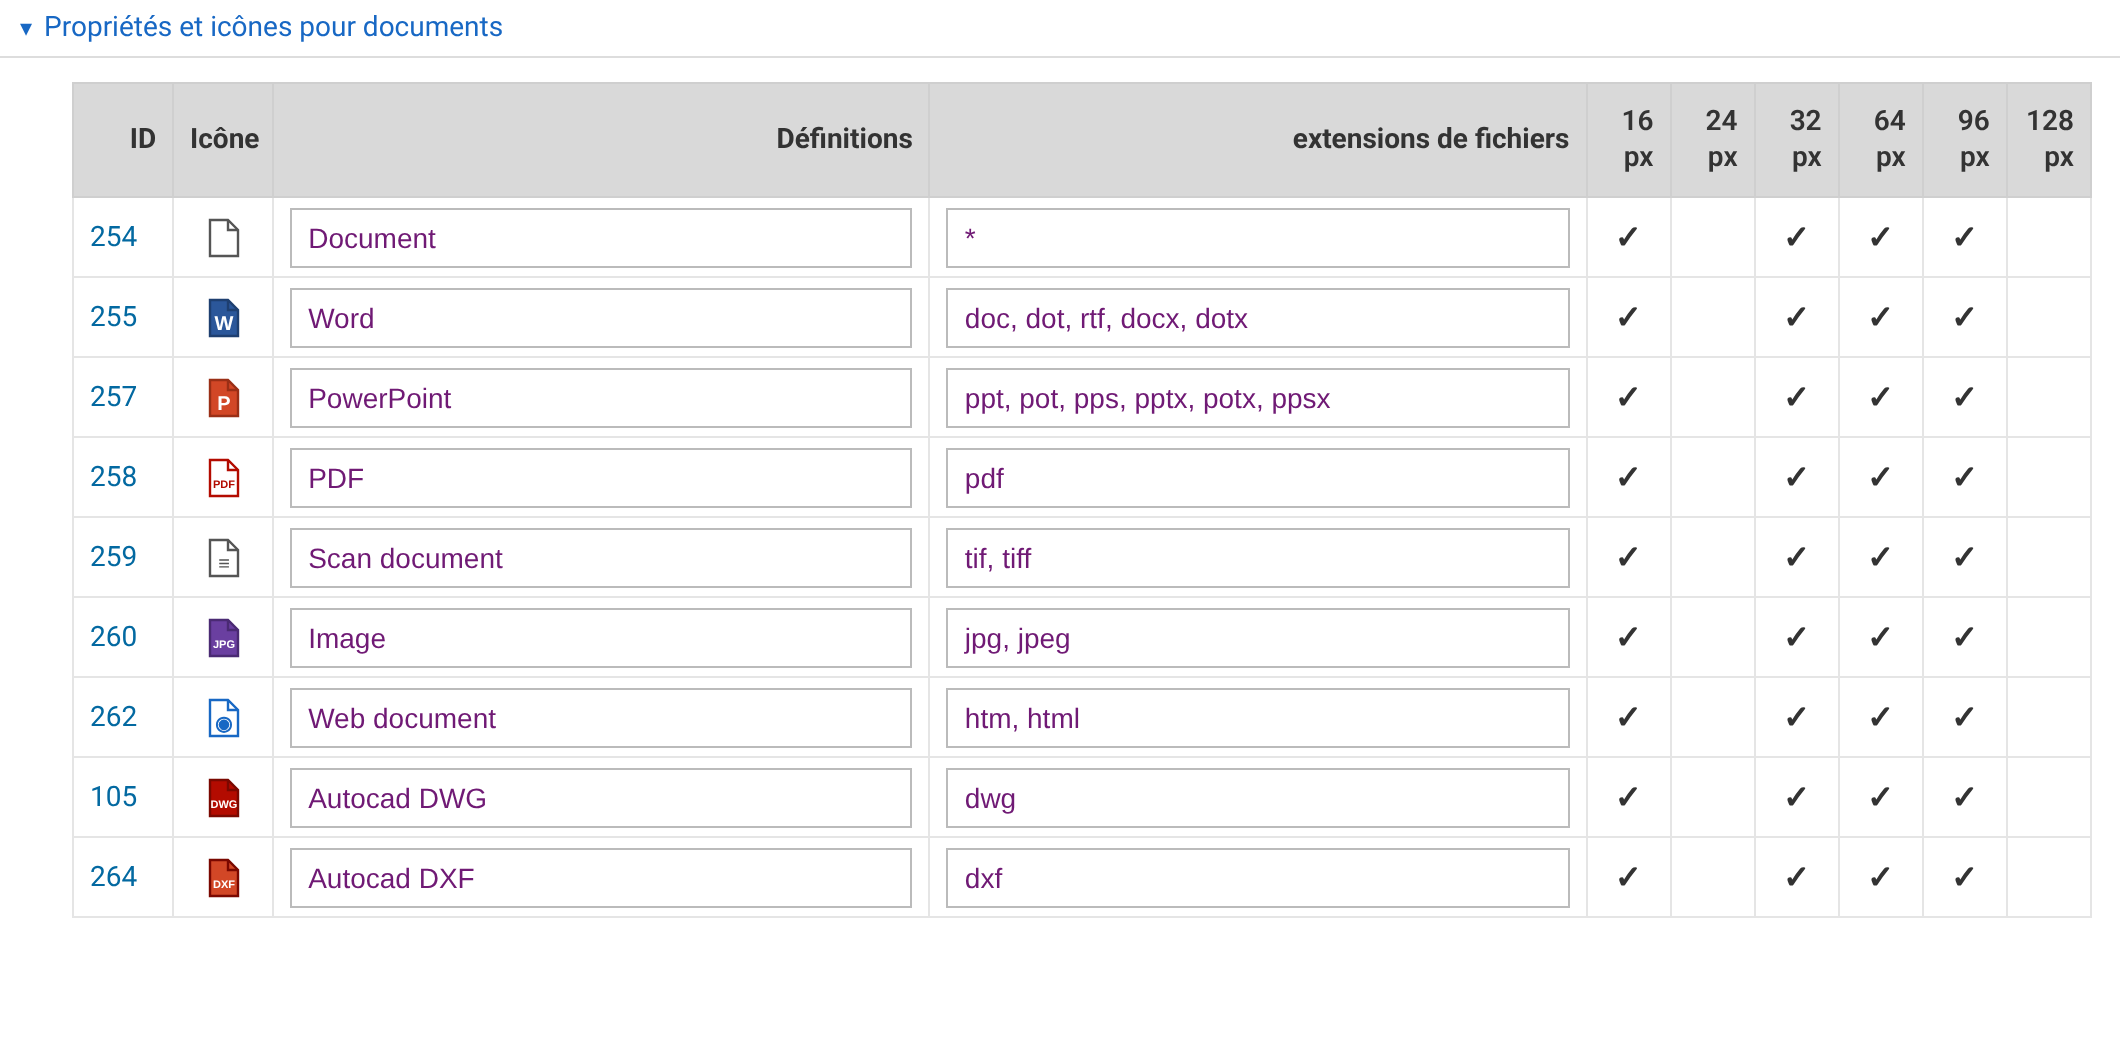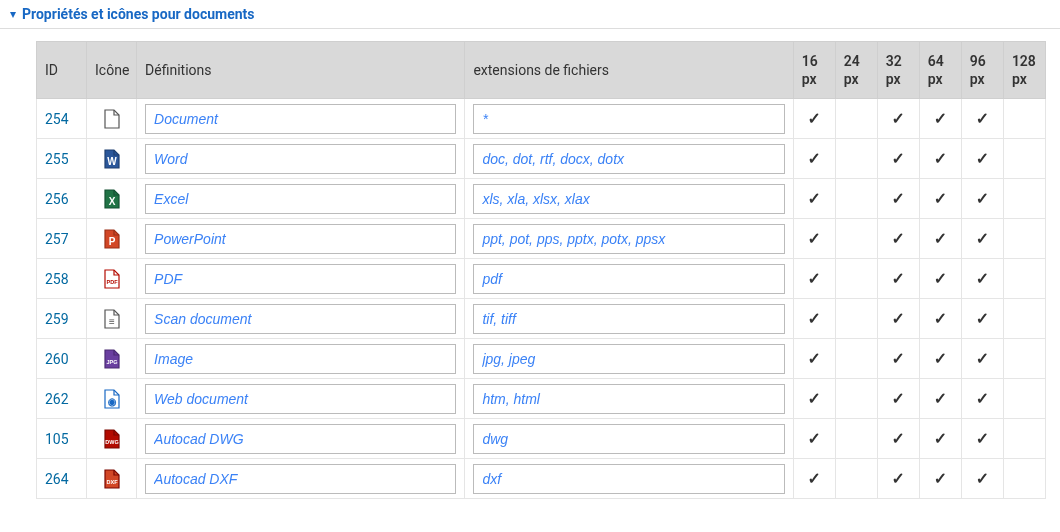--- a/index.html
+++ b/index.html
@@ -16,37 +16,37 @@
       padding: 6px 10px;
       border-bottom: 1px solid #ddd;
     }
     .panel-header .chev {
       color: #1868c4;
       margin-right: 6px;
       font-size: 12px;
     }
     .panel-header .title {
       color: #1868c4;
-      font-weight: 700;
+      font-weight: 400;
     }
     .table-wrap {
       padding: 12px 0 0 36px;
     }
     table {
       border-collapse: collapse;
       width: 1010px;
       table-layout: fixed;
     }
     thead th {
       background: #d9d9d9;
       border: 1px solid #cfcfcf;
       padding: 10px 8px;
-      text-align: left;
+      text-align: right;
       font-size: 14px;
-      font-weight: 400;
+      font-weight: 700;
       color: #333;
       vertical-align: middle;
     }
     thead th.size-col {
       font-weight: 600;
       line-height: 1.3;
     }
     thead th.size-col .sz-num { display: block; }
     thead th.size-col .sz-unit { display: block; }
     tbody td {
@@ -65,24 +65,23 @@
     tbody td.size-cell {
       text-align: center;
       font-size: 16px;
       color: #333;
     }
     .txt-input {
       width: 100%;
       border: 1px solid #bbb;
       padding: 6px 8px;
       font-size: 14px;
-      color: #3b82f6;
+      color: #701a75;
       background: #fff;
       height: 30px;
-      font-style: italic;
     }
     .check {
       font-weight: bold;
     }
     .file-icon {
       display: inline-block;
       width: 18px;
       height: 20px;
       vertical-align: middle;
     }
@@ -173,36 +172,20 @@
           <td><input type="text" class="txt-input" value="Word" style=""></td>
           <td><input type="text" class="txt-input" value="doc, dot, rtf, docx, dotx" style=""></td>
           <td class="size-cell"><span class="check">✓</span></td>
           <td class="size-cell"></td>
           <td class="size-cell"><span class="check">✓</span></td>
           <td class="size-cell"><span class="check">✓</span></td>
           <td class="size-cell"><span class="check">✓</span></td>
           <td class="size-cell"></td>
         </tr>
         <tr>
-          <td class="id-cell">256</td>
-          <td class="icon-cell"><svg class="file-icon" viewBox="0 0 18 20">
-    <path d="M2 1 h9 l5 5 v13 h-14 z" fill="#217346" stroke="#155133" stroke-width="1.2"></path>
-    <path d="M11 1 v5 h5" fill="none" stroke="#155133" stroke-width="1.2"></path>
-    <text x="9" y="16" text-anchor="middle" font-size="10" font-family="Arial" font-weight="bold" fill="#ffffff">X</text>
-  </svg></td>
-          <td><input type="text" class="txt-input" value="Excel" style=""></td>
-          <td><input type="text" class="txt-input" value="xls, xla, xlsx, xlax" style=""></td>
-          <td class="size-cell"><span class="check">✓</span></td>
-          <td class="size-cell"></td>
-          <td class="size-cell"><span class="check">✓</span></td>
-          <td class="size-cell"><span class="check">✓</span></td>
-          <td class="size-cell"><span class="check">✓</span></td>
-          <td class="size-cell"></td>
-        </tr>
-        <tr>
           <td class="id-cell">257</td>
           <td class="icon-cell"><svg class="file-icon" viewBox="0 0 18 20">
     <path d="M2 1 h9 l5 5 v13 h-14 z" fill="#d24726" stroke="#9a2f16" stroke-width="1.2"></path>
     <path d="M11 1 v5 h5" fill="none" stroke="#9a2f16" stroke-width="1.2"></path>
     <text x="9" y="16" text-anchor="middle" font-size="10" font-family="Arial" font-weight="bold" fill="#ffffff">P</text>
   </svg></td>
           <td><input type="text" class="txt-input" value="PowerPoint" style=""></td>
           <td><input type="text" class="txt-input" value="ppt, pot, pps, pptx, potx, ppsx" style=""></td>
           <td class="size-cell"><span class="check">✓</span></td>
           <td class="size-cell"></td>

